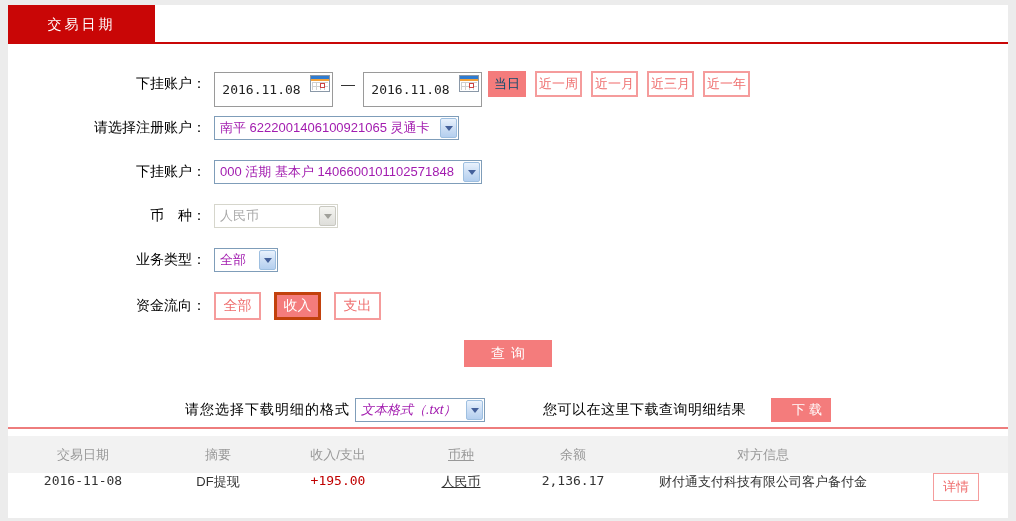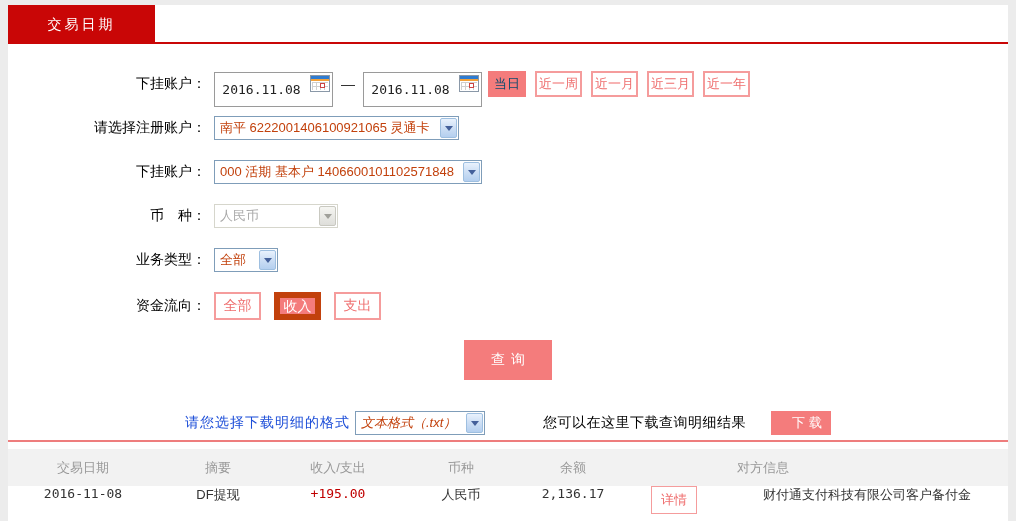--- a/index.html
+++ b/index.html
@@ -47,63 +47,63 @@
   
   .qbtn { height:26px; font-size:13px; cursor:pointer; flex:none;
     font-family:"Liberation Sans",sans-serif; }
   .qbtn.filled { margin-left:6px; width:38px; background:#f47c7c; color:#0c4a6e;
     border:1px solid #f47c7c; }
   .qbtn.outline { margin-left:9px; padding:0 2px; background:#fff; color:#ef6e6e;
     border:2px solid #f59c9c; }
 
   
   .sel { position:relative; height:24px; border:1px solid #7f9db9; background:#fff;
-    display:flex; align-items:center; font-size:13px; color:#c2410c;
+    display:flex; align-items:center; font-size:13px; color:#a21caf;
     padding:0 22px 0 5px; cursor:pointer; flex:none; white-space:nowrap; }
   .sel .arrow { position:absolute; right:1px; top:1px; bottom:1px; width:17px;
     background:linear-gradient(#e9f2fd,#cfe0f5 45%,#b4cfef); border:1px solid #9ebfe0;
     border-radius:2px; display:flex; align-items:center; justify-content:center; }
   .sel .arrow::after { content:""; width:0; height:0;
     border-left:4px solid transparent; border-right:4px solid transparent;
     border-top:5px solid #44609a; }
   .sel.disabled { border-color:#d6d6cc; color:#a9a9a9; cursor:default; }
   .sel.disabled .arrow { background:linear-gradient(#f5f5f1,#dededa); border-color:#c9c9c1; }
   .sel.disabled .arrow::after { border-top-color:#a0a09a; }
 
   
   .fbtn { height:28px; width:47px; font-size:14px; cursor:pointer; flex:none;
     font-family:"Liberation Sans",sans-serif; }
   .fbtn.outline { background:#fff; color:#ef6e6e; border:2px solid #f59c9c; margin-right:13px; }
-  .fbtn.filled { background:#f47c7c; color:#fff; border:6px solid #c2410c; margin-right:13px; }
-
-  
-  .query-btn { display:block; margin:15px auto 7px; width:88px; height:40px;
+  .fbtn.filled { background:#f47c7c; color:#fff; border:3px solid #c2410c; margin-right:13px; }
+
+  
+  .query-btn { display:block; margin:15px auto 7px; width:88px; height:27px;
     background:#f47c7c; color:#fff; border:none; font-size:14px;
     letter-spacing:6px; padding-left:6px; cursor:pointer;
     font-family:"Liberation Sans",sans-serif; }
 
   
   .dlrow { display:flex; align-items:center; margin-top:31px; padding-left:177px; height:24px; }
-  .dlrow .dl-label { color:#1d4ed8; letter-spacing:1px; }
+  .dlrow .dl-label { color:#000000; letter-spacing:1px; }
   .dlrow .sel { margin-left:5px; width:130px;font-style:italic; }
   .dl-hint { margin-left:58px; color:#000; letter-spacing:0.5px; }
   .dl-btn { margin-left:25px; width:60px; height:24px; background:#f47c7c; color:#fff;
     border:none; font-size:13px; letter-spacing:4px; padding-left:16px; cursor:pointer;
     font-family:"Liberation Sans",sans-serif; }
 
   .spacer5 { height:5px; background:#fff; }
   .sep-line { height:2px; background:#ee7d7d; }
   .spacer7 { height:7px; background:#fff; }
 
   
   .thead { height:37px; background:#f2f2f2; display:flex; align-items:center;
     color:#999; font-size:13px; }
   .trow { height:45px; background:#fff; display:flex; 
     font-size:13px; color:#333; }
-  .c1{width:150px;} .c2{width:120px;} .c3{width:120px;} .c4{width:126px;}
+  .c1{width:150px;} .c2{width:120px;} .c3{width:120px;} .c4{width:126px;text-decoration:underline;}
   .c5{width:98px;} .c6{width:282px;} .c7{width:104px;}
   .cell { text-align:center; flex:none; }
   .amount { color:#c00000; }
   .num { font-family:"DejaVu Sans Mono","Liberation Mono",monospace; font-size:13px; }
   .detail-btn { background:#fff; border:1px solid #f59c9c; color:#ef6e6e;
     font-size:13px; padding:4px 9px; cursor:pointer;
     font-family:"Liberation Sans",sans-serif; }
 </style>
 </head>
 <body>
@@ -210,19 +210,19 @@
     <div class="cell c6">对方信息</div>
     <div class="cell c7"></div>
   </div>
 
   <div class="trow">
     <div class="cell c1 num">2016-11-08</div>
     <div class="cell c2">DF提现</div>
     <div class="cell c3 amount num">+195.00</div>
     <div class="cell c4">人民币</div>
     <div class="cell c5 num">2,136.17</div>
+    <div class="cell c6">财付通支付科技有限公司客户备付金</div>
     <div class="cell c7">
       <button class="detail-btn">详情</button>
     </div>
-    <div class="cell c6">财付通支付科技有限公司客户备付金</div>
   </div>
 
 </div>
 
 </body></html>

